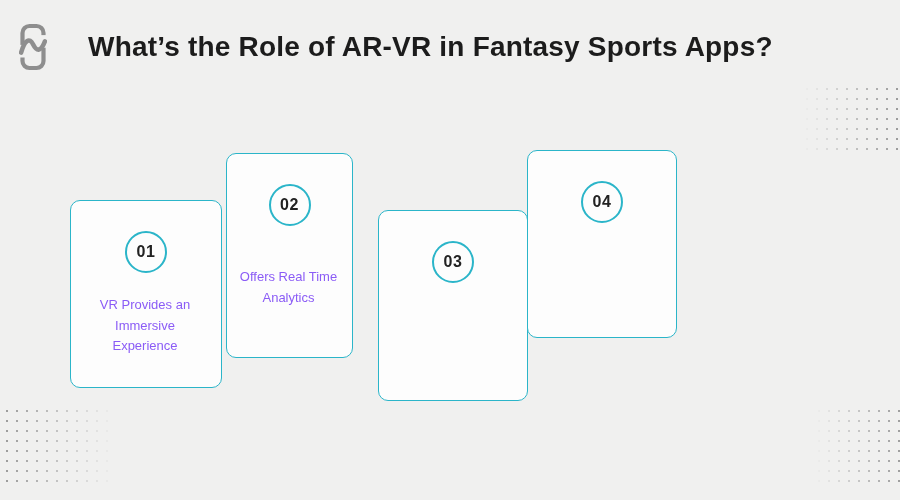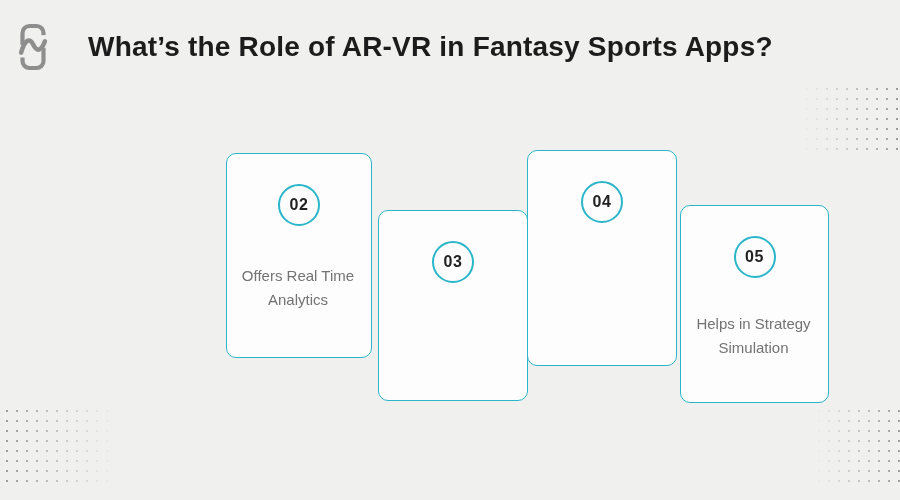--- a/index.html
+++ b/index.html
@@ -34,75 +34,75 @@
     mask-image:linear-gradient(to left,rgba(0,0,0,.9),rgba(0,0,0,0));}
 
   
   .card{
     position:absolute;background:#fdfdfd;
     border:1.4px solid #2bb5c9;border-radius:10px;
     display:flex;flex-direction:column;align-items:center;
     box-sizing:border-box;
   }
   .card-1{left:70px; top:200px;width:152px;height:188px;}
-  .card-2{left:226px;top:153px;width:146px;height:205px;}
+  .card-2{left:226px;top:153px;width:127px;height:205px;}
   .card-3{left:378px;top:210px;width:150px;height:191px;}
-  .card-4{left:527px;top:150px;width:150px;height:216px;}
+  .card-4{left:527px;top:150px;width:150px;height:188px;}
   .card-5{left:680px;top:205px;width:149px;height:198px;}
 
   .badge{
     width:38px;height:38px;margin-top:30px;flex:0 0 auto;
     border:2px solid #2bb5c9;border-radius:50%;background:#fdfdfd;
     display:flex;align-items:center;justify-content:center;
   }
   .badge span{font-size:16px;font-weight:700;color:#222222;letter-spacing:.5px;}
   .card-label{
     flex:1;display:flex;align-items:center;justify-content:center;
     padding:6px 12px 14px 10px;text-align:center;
-    font-size:15px;line-height:1.58;color:#737373;
+    font-size:13px;line-height:1.58;color:#8b5cf6;
   }
 </style>
 </head>
 <body>
 
 <div class="canvas">
 
   <svg class="logo" viewBox="0 0 40 68" aria-hidden="true">
     <rect x="5" y="4" width="30" height="60" rx="10" fill="none" stroke="#8e8e8e" stroke-width="6"></rect>
     <rect x="0" y="31" width="10" height="18" fill="#f0f0ef"></rect>
     <rect x="30" y="17" width="10" height="18" fill="#f0f0ef"></rect>
     <path d="M3,42 C8,24 15,20 20,30 C25,40 31,42 37,26" fill="none" stroke="#8e8e8e" stroke-width="6.5" stroke-linecap="round"></path>
   </svg>
 
   <div class="title">What’s the Role of AR-VR in Fantasy Sports Apps?</div>
 
   <div class="dots dots-tr"></div>
   <div class="dots dots-bl"></div>
   <div class="dots dots-br"></div>
 
+  <div class="card card-1">
+    <div class="badge">
+      <span>01</span>
+    </div>
+    <div class="card-label">VR Provides an Immersive Experience</div>
+  </div>
 
   <div class="card card-2">
     <div class="badge">
       <span>02</span>
     </div>
     <div class="card-label">Offers Real Time Analytics</div>
   </div>
 
   <div class="card card-3">
     <div class="badge">
       <span>03</span>
     </div>
   </div>
 
   <div class="card card-4">
     <div class="badge">
       <span>04</span>
     </div>
   </div>
 
-  <div class="card card-5">
-    <div class="badge">
-      <span>05</span>
-    </div>
-    <div class="card-label">Helps in Strategy Simulation</div>
-  </div>
 
 </div>
 
 </body></html>

